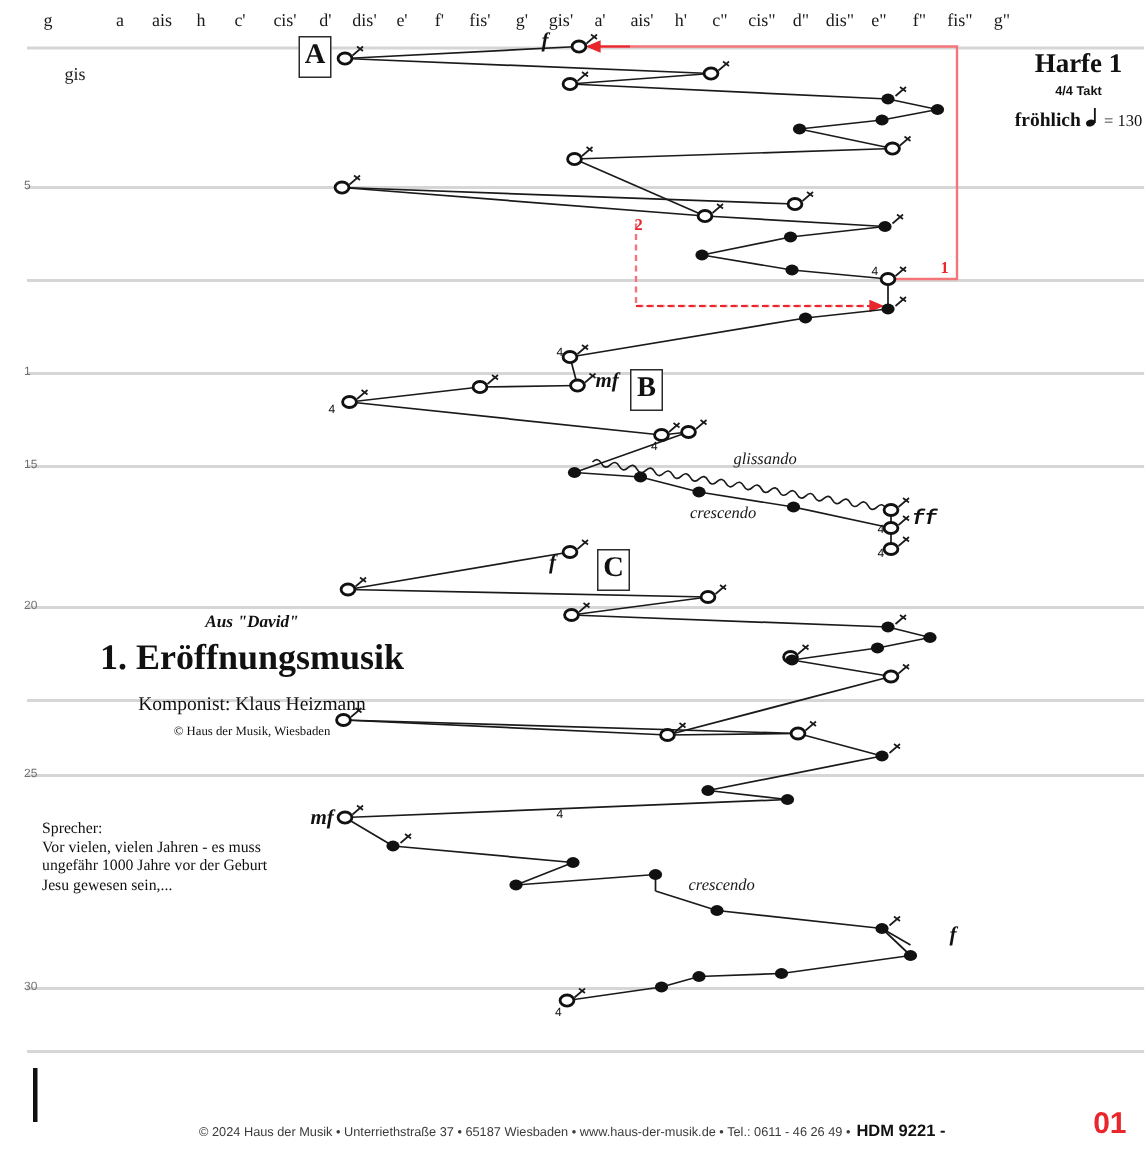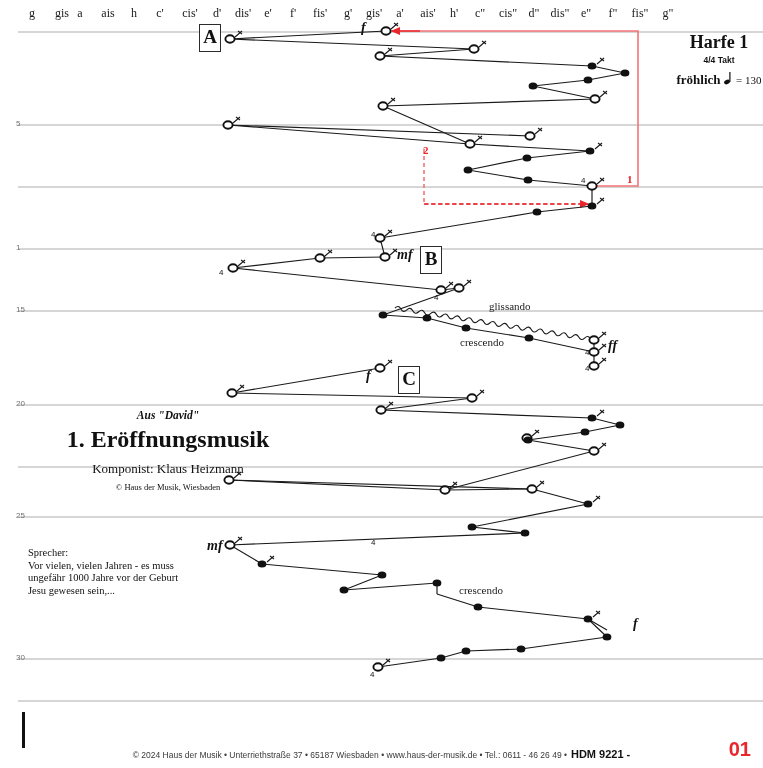--- a/index.html
+++ b/index.html
@@ -63,20 +63,21 @@
     position: absolute;
     font-family: "Liberation Serif", serif;
     font-style: italic;
     font-weight: bold;
     font-size: 14px;
     color: #111111;
   }
   .expr {
     position: absolute;
     font-family: "Liberation Serif", serif;
+    font-style: italic;
     font-size: 11px;
     color: #1a1a1a;
     white-space: nowrap;
   }
   .finger {
     position: absolute;
     font-family: "Liberation Sans", sans-serif;
     font-size: 8px;
     color: #111111;
   }
@@ -210,21 +211,21 @@
     color: #e8262b;
   }
 </style>
 </head>
 <body>
 
 <div id="sheet">
 
   <div class="pitch-row" id="pitch-axis">
       <div class="pitch-label" style="left: 32px;">g</div>
-      <div class="pitch-label" style="left: 62px;">gis</div>
+      <div class="pitch-label" style="left: 50px; margin-top: 36px;">gis</div>
       <div class="pitch-label" style="left: 80px;">a</div>
       <div class="pitch-label" style="left: 108px;">ais</div>
       <div class="pitch-label" style="left: 134px;">h</div>
       <div class="pitch-label" style="left: 160px;">c'</div>
       <div class="pitch-label" style="left: 190px;">cis'</div>
       <div class="pitch-label" style="left: 217px;">d'</div>
       <div class="pitch-label" style="left: 243px;">dis'</div>
       <div class="pitch-label" style="left: 268px;">e'</div>
       <div class="pitch-label" style="left: 293px;">f'</div>
       <div class="pitch-label" style="left: 320px;">fis'</div>
@@ -460,21 +461,21 @@
       <div class="rehearsal" style="left: 199px; top: 24px;">A</div>
       <div class="rehearsal" style="left: 420px; top: 246px;">B</div>
       <div class="rehearsal" style="left: 398px; top: 366px;">C</div>
       <div class="redlabel" style="left: 627px; top: 173px;">1</div>
       <div class="redlabel" style="left: 423px; top: 144px;">2</div>
     </div>
 
   <div id="dynamics-group">
       <div class="dyn" style="left: 361px; top: 20px;">f</div>
       <div class="dyn" style="left: 397px; top: 247px;">mf</div>
-      <div class="dyn" style="left: 608px; top: 338px;">ff</div>
+      <div class="dyn" style="left: 608px; top: 338px; font-family: Liberation Mono, monospace;">ff</div>
       <div class="dyn" style="left: 366px; top: 368px;">f</div>
       <div class="dyn" style="left: 207px; top: 538px;">mf</div>
       <div class="dyn" style="left: 633px; top: 616px;">f</div>
     </div>
 
   <div id="expressions-group">
       <div class="expr" style="left: 489px; top: 300px;">glissando</div>
       <div class="expr" style="left: 460px; top: 336px;">crescendo</div>
       <div class="expr" style="left: 459px; top: 584px;">crescendo</div>
     </div>

